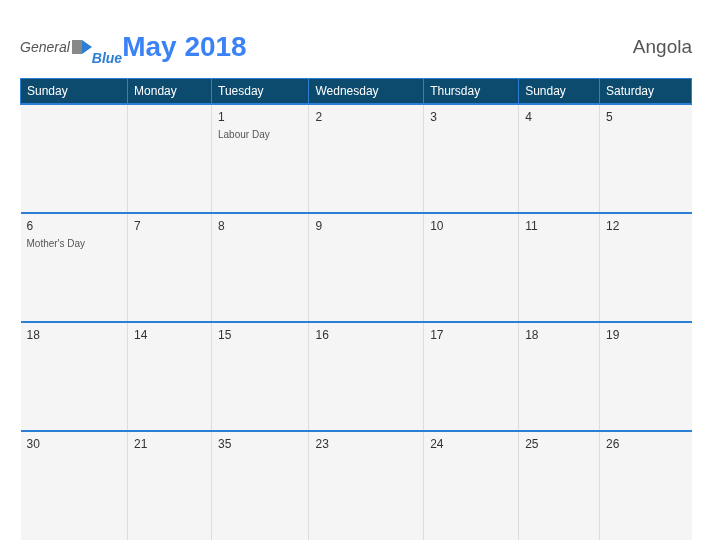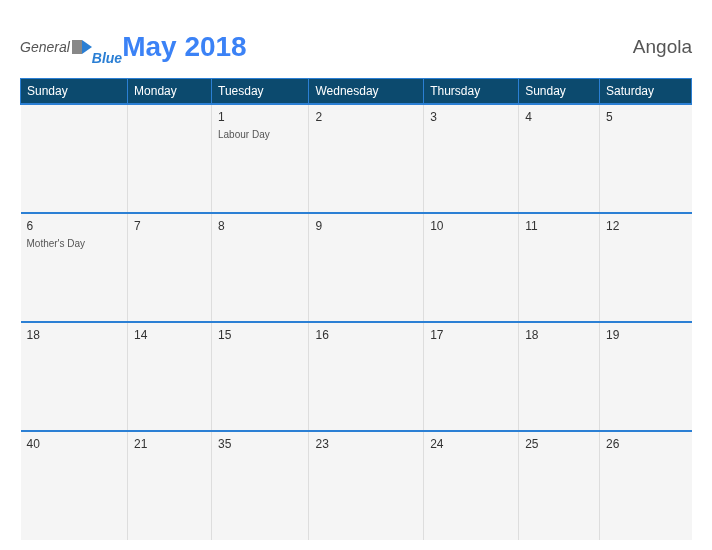--- a/index.html
+++ b/index.html
@@ -196,21 +196,21 @@
           </td>
           <td>
             <span class="day-number">18</span>
           </td>
           <td>
             <span class="day-number">19</span>
           </td>
         </tr>
         <tr>
           <td>
-            <span class="day-number">40</span>
+            <span class="day-number">30</span>
           </td>
           <td>
             <span class="day-number">21</span>
           </td>
           <td>
             <span class="day-number">35</span>
           </td>
           <td>
             <span class="day-number">23</span>
           </td>

